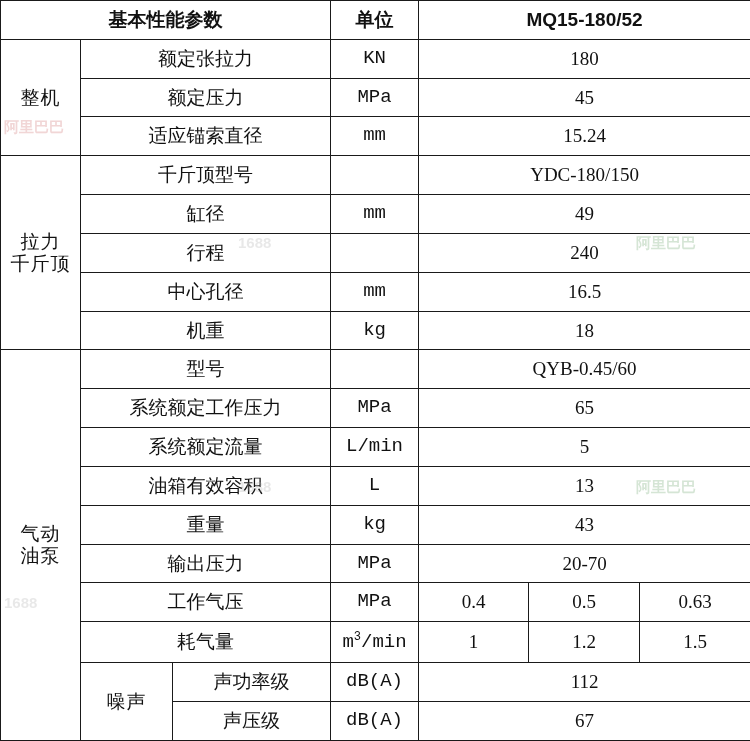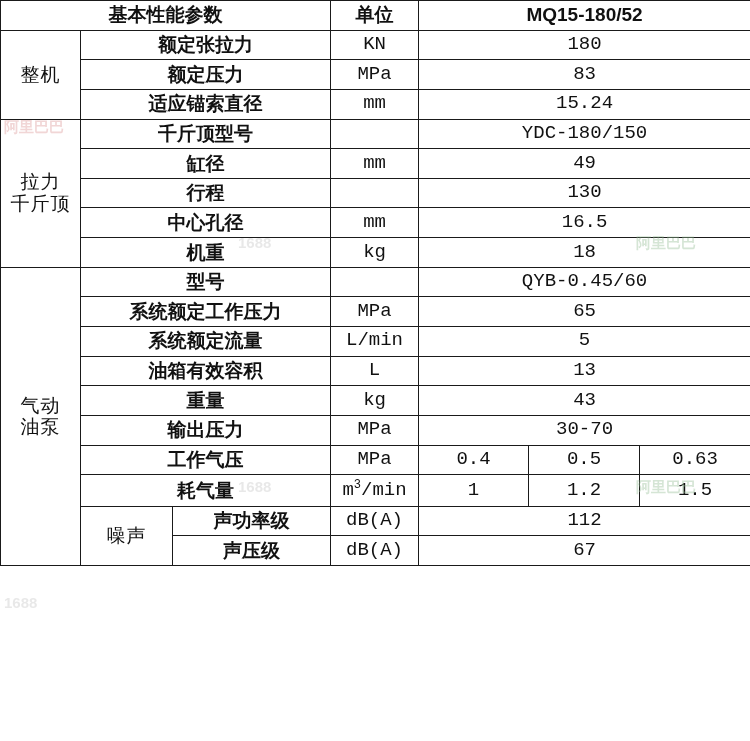--- a/index.html
+++ b/index.html
@@ -10,21 +10,21 @@
   body {
     width: 750px;
     height: 741px;
     font-family: "Liberation Sans", sans-serif;
     color: #111;
     overflow: hidden;
   }
   #spec-table {
     border-collapse: collapse;
     width: 750px;
-    height: 566px;
+    height: 741px;
     table-layout: fixed;
   }
   #spec-table td {
     border: 1px solid #1a1a1a;
     text-align: center;
     vertical-align: middle;
     padding: 0 2px;
     font-size: 19px;
     line-height: 1.15;
     white-space: nowrap;
@@ -34,30 +34,29 @@
     font-weight: normal;
     letter-spacing: 1px;
     margin-left: 44px;
   }
   .head-cell {
     font-size: 22px;
     font-weight: bold;
   }
   .name-cell {
     font-size: 20px;
-    font-weight: bold;
   }
   .unit-cell {
     font-size: 18px;
     font-family: "Liberation Mono", monospace;
     margin-top: 19px;
   }
   .val-cell {
     font-size: 19px;
-    font-family: Liberation Mono, monospace;
+    font-family: Liberation Serif, serif;
   }
   .sup {
     font-size: 12px;
     vertical-align: super;
   }
   .wm {
     position: absolute;
     font-size: 15px;
     font-weight: bold;
     color: rgba(180, 180, 180, 0.30);
@@ -106,21 +105,21 @@
 
     <tr>
       <td rowspan="3" class="group-cell">整机</td>
       <td colspan="2" class="name-cell">额定张拉力</td>
       <td class="unit-cell">KN</td>
       <td colspan="3" class="val-cell">180</td>
     </tr>
     <tr>
       <td colspan="2" class="name-cell">额定压力</td>
       <td class="unit-cell">MPa</td>
-      <td colspan="3" class="val-cell">83</td>
+      <td colspan="3" class="val-cell">45</td>
     </tr>
     <tr>
       <td colspan="2" class="name-cell">适应锚索直径</td>
       <td class="unit-cell">mm</td>
       <td colspan="3" class="val-cell">15.24</td>
     </tr>
 
     <tr>
       <td rowspan="5" class="group-cell">
         <div>拉力</div>
@@ -131,21 +130,21 @@
       <td colspan="3" class="val-cell">YDC-180/150</td>
     </tr>
     <tr>
       <td colspan="2" class="name-cell">缸径</td>
       <td class="unit-cell">mm</td>
       <td colspan="3" class="val-cell">49</td>
     </tr>
     <tr>
       <td colspan="2" class="name-cell">行程</td>
       <td class="unit-cell"></td>
-      <td colspan="3" class="val-cell">130</td>
+      <td colspan="3" class="val-cell">240</td>
     </tr>
     <tr>
       <td colspan="2" class="name-cell">中心孔径</td>
       <td class="unit-cell">mm</td>
       <td colspan="3" class="val-cell">16.5</td>
     </tr>
     <tr>
       <td colspan="2" class="name-cell">机重</td>
       <td class="unit-cell">kg</td>
       <td colspan="3" class="val-cell">18</td>
@@ -176,21 +175,21 @@
       <td colspan="3" class="val-cell">13</td>
     </tr>
     <tr>
       <td colspan="2" class="name-cell">重量</td>
       <td class="unit-cell">kg</td>
       <td colspan="3" class="val-cell">43</td>
     </tr>
     <tr>
       <td colspan="2" class="name-cell">输出压力</td>
       <td class="unit-cell">MPa</td>
-      <td colspan="3" class="val-cell">30-70</td>
+      <td colspan="3" class="val-cell">20-70</td>
     </tr>
     <tr>
       <td colspan="2" class="name-cell">工作气压</td>
       <td class="unit-cell">MPa</td>
       <td class="val-cell">0.4</td>
       <td class="val-cell">0.5</td>
       <td class="val-cell">0.63</td>
     </tr>
     <tr>
       <td colspan="2" class="name-cell">耗气量</td>

